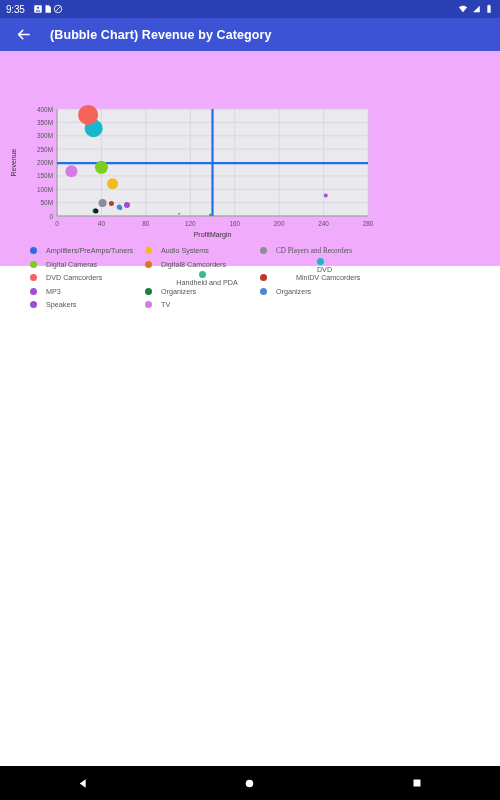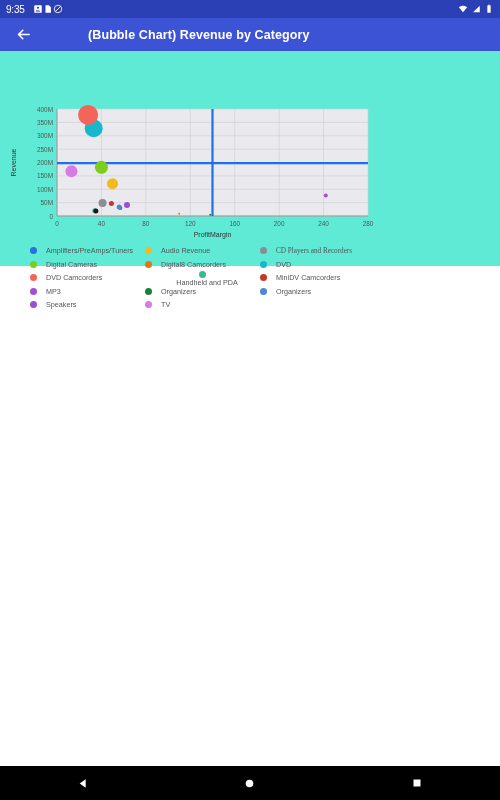--- a/index.html
+++ b/index.html
@@ -19,29 +19,29 @@
   }
   .status-clock { font-size: 10px; letter-spacing: -0.2px; margin-right: 8px; }
   .status-left { display: flex; align-items: center; }
   .status-right { position: absolute; right: 6px; top: 0; height: 18px;
                   display: flex; align-items: center; gap: 3px; }
   .sicon { width: 10px; height: 10px; display: block; }
 
   
   .appbar {
     height: 33px; background: #3d53d6; color: #fff;
-    display: flex; align-items: center; padding: 0 12px; gap: 38px;
+    display: flex; align-items: center; padding: 0 12px;
   }
   .back-btn { width: 22px; height: 22px; display: flex; align-items: center;
               justify-content: center; cursor: pointer; }
   .appbar-title { font-size: 12.5px; font-weight: bold; margin-left: 16px;
                   letter-spacing: 0.1px; white-space: nowrap; }
 
   
-  .chart-wrap { position: relative; width: 500px; height: 215px; background: #5eead4; }
+  .chart-wrap { position: relative; width: 500px; height: 215px; background: #f0abfc; }
   .chart-svg { display: block; }
 
   
   .legend {
     position: absolute; left: 30px; top: 193px;
     display: grid; grid-template-columns: 115px 115px 120px;
     grid-auto-flow: column; grid-template-rows: repeat(5, 13.5px);
     column-gap: 0px;
   }
   .legend-item { display: flex; align-items: center; }
@@ -178,21 +178,21 @@
         <div class="legend-item" style="grid-area: 4 / 1;">
           <span class="legend-dot" style="background: rgb(166, 77, 214);"></span>
           <span class="legend-label">MP3</span>
         </div>
         <div class="legend-item" style="grid-area: 5 / 1;">
           <span class="legend-dot" style="background: rgb(155, 79, 208);"></span>
           <span class="legend-label">Speakers</span>
         </div>
         <div class="legend-item" style="grid-area: 1 / 2;">
           <span class="legend-dot" style="background: rgb(240, 187, 30);"></span>
-          <span class="legend-label">Audio Revenue</span>
+          <span class="legend-label">Audio Systems</span>
         </div>
         <div class="legend-item" style="grid-area: 2 / 2;">
           <span class="legend-dot" style="background: rgb(224, 118, 26);"></span>
           <span class="legend-label">Digital8 Camcorders</span>
         </div>
         <div class="legend-item" style="grid-area: 3 / 2; flex-direction: column;">
           <span class="legend-dot" style="background: rgb(54, 185, 143);"></span>
           <span class="legend-label">Handheld and PDA</span>
         </div>
         <div class="legend-item" style="grid-area: 4 / 2;">
@@ -200,25 +200,25 @@
           <span class="legend-label">Organizers</span>
         </div>
         <div class="legend-item" style="grid-area: 5 / 2;">
           <span class="legend-dot" style="background: rgb(215, 122, 232);"></span>
           <span class="legend-label">TV</span>
         </div>
         <div class="legend-item" style="grid-area: 1 / 3; font-family: Liberation Serif, serif;">
           <span class="legend-dot" style="background: rgb(140, 140, 150);"></span>
           <span class="legend-label">CD Players and Recorders</span>
         </div>
-        <div class="legend-item" style="grid-area: 2 / 3;">
+        <div class="legend-item" style="grid-area: 2 / 3; flex-direction: column;">
           <span class="legend-dot" style="background: rgb(24, 184, 204);"></span>
           <span class="legend-label">DVD</span>
         </div>
-        <div class="legend-item" style="grid-area: 3 / 3;">
+        <div class="legend-item" style="grid-area: 3 / 3; gap: 20px;">
           <span class="legend-dot" style="background: rgb(192, 57, 43);"></span>
           <span class="legend-label">MiniDV Camcorders</span>
         </div>
         <div class="legend-item" style="grid-area: 4 / 3;">
           <span class="legend-dot" style="background: rgb(77, 134, 212);"></span>
           <span class="legend-label">Organizers</span>
         </div>
       </div>
   </div>
 

